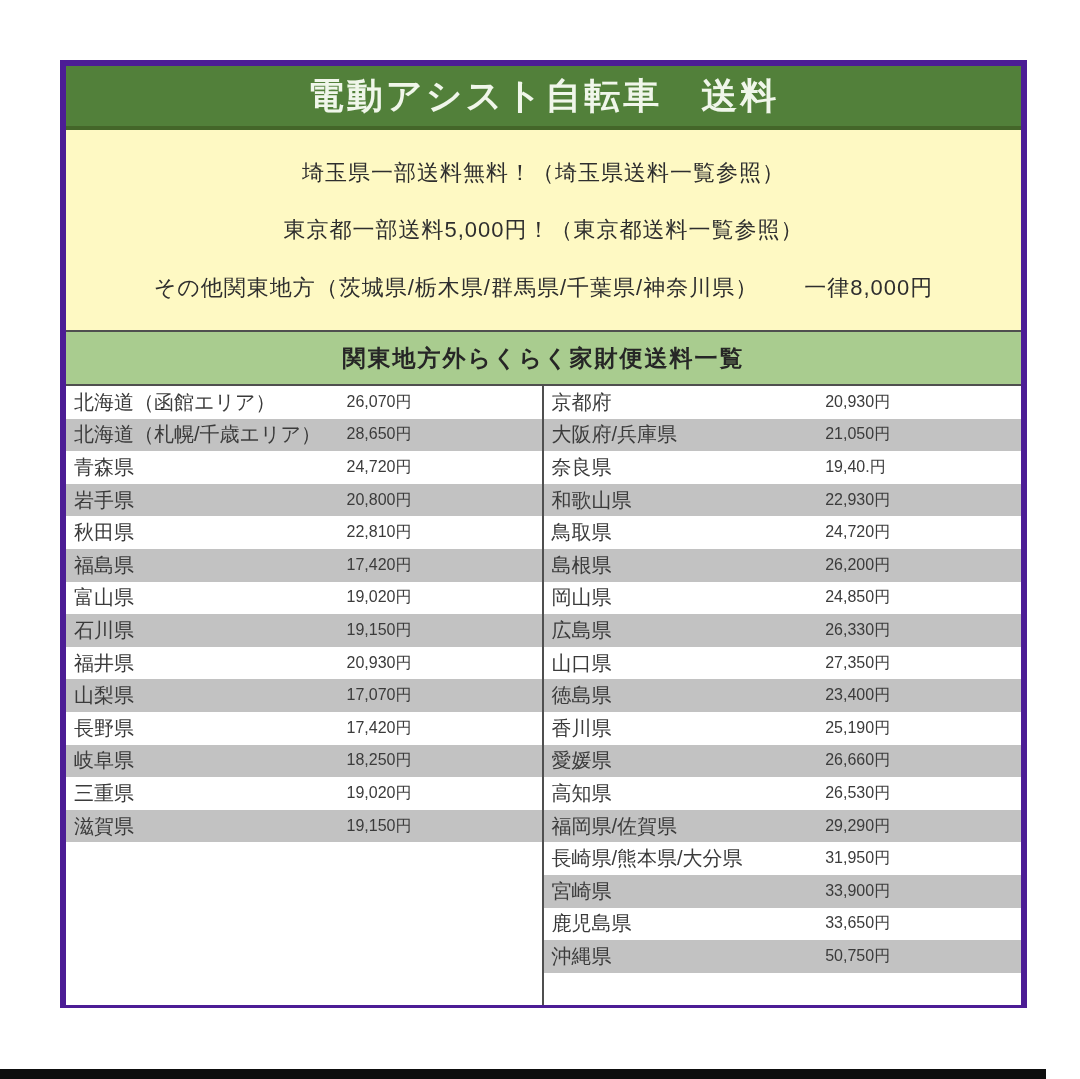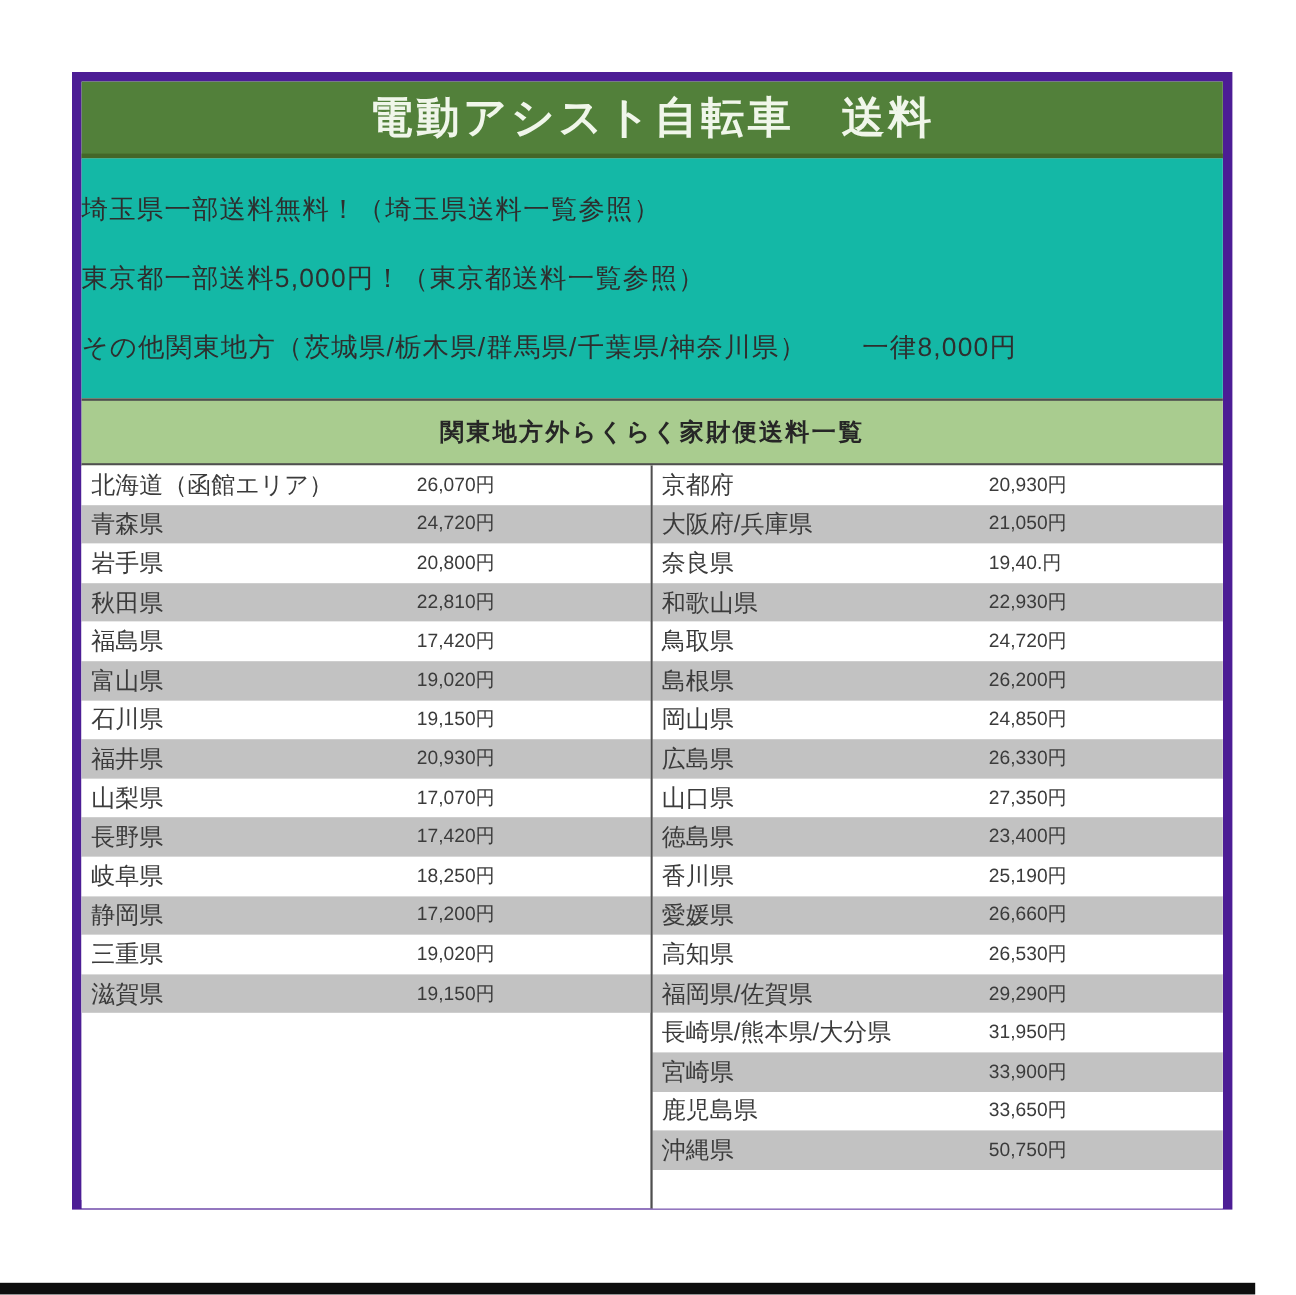--- a/index.html
+++ b/index.html
@@ -12,21 +12,21 @@
     color: #3b3b3b;
     overflow: hidden;
   }
   .sheet {
     position: absolute;
     left: 60px;
     top: 60px;
     width: 967px;
     height: 948px;
     box-sizing: border-box;
-    border: 8px solid #4c1d95;
+    border: 6px solid #4c1d95;
     background: #ffffff;
     display: flex;
     flex-direction: column;
   }
   .title-bar {
     height: 64px;
     flex: 0 0 64px;
     background: var(--header-green, #52803a);
     border-bottom: 4px solid #446629;
     box-sizing: border-box;
@@ -39,42 +39,43 @@
     font-size: 36px;
     font-weight: bold;
     letter-spacing: 3px;
   }
   .notices {
     flex: 0 0 200px;
     height: 200px;
     display: flex;
     flex-direction: column;
     justify-content: space-evenly;
-    background: #14b8a6;
+    align-items: center;
+    background: #fef9c3;
   }
   .notice-line {
     font-size: 22px;
     color: #2e2e2e;
     letter-spacing: 1px;
     white-space: pre;
   }
   .section-bar {
     flex: 0 0 56px;
     height: 56px;
     background: var(--section-green, #a9cc8f);
     border-top: 2px solid #4f4f4f;
     border-bottom: 2px solid #4f4f4f;
     box-sizing: border-box;
     display: flex;
     align-items: center;
     justify-content: center;
   }
   .section-bar .section-text {
     color: #262626;
-    font-size: 20px;
+    font-size: 23px;
     font-weight: bold;
     letter-spacing: 2px;
   }
   .fee-table {
     flex: 1 1 auto;
     display: flex;
     flex-direction: row;
     background: #ffffff;
   }
   .fee-col {
@@ -140,20 +141,24 @@
       <span class="section-text">関東地方外らくらく家財便送料一覧</span>
     </div>
 
     <div class="fee-table">
       <div class="fee-col left" id="left-col">
           <div class="fee-row">
             <span class="cell-name">北海道（函館エリア）</span>
             <span class="cell-price">26,070円</span>
           </div>
           <div class="fee-row">
+            <span class="cell-name">北海道（札幌/千歳エリア）</span>
+            <span class="cell-price">28,650円</span>
+          </div>
+          <div class="fee-row">
             <span class="cell-name">青森県</span>
             <span class="cell-price">24,720円</span>
           </div>
           <div class="fee-row">
             <span class="cell-name">岩手県</span>
             <span class="cell-price">20,800円</span>
           </div>
           <div class="fee-row">
             <span class="cell-name">秋田県</span>
             <span class="cell-price">22,810円</span>
@@ -180,24 +185,20 @@
           </div>
           <div class="fee-row">
             <span class="cell-name">長野県</span>
             <span class="cell-price">17,420円</span>
           </div>
           <div class="fee-row">
             <span class="cell-name">岐阜県</span>
             <span class="cell-price">18,250円</span>
           </div>
           <div class="fee-row">
-            <span class="cell-name">静岡県</span>
-            <span class="cell-price">17,200円</span>
-          </div>
-          <div class="fee-row">
             <span class="cell-name">三重県</span>
             <span class="cell-price">19,020円</span>
           </div>
           <div class="fee-row">
             <span class="cell-name">滋賀県</span>
             <span class="cell-price">19,150円</span>
           </div>
         </div>
       <div class="fee-col right" id="right-col">
           <div class="fee-row">

